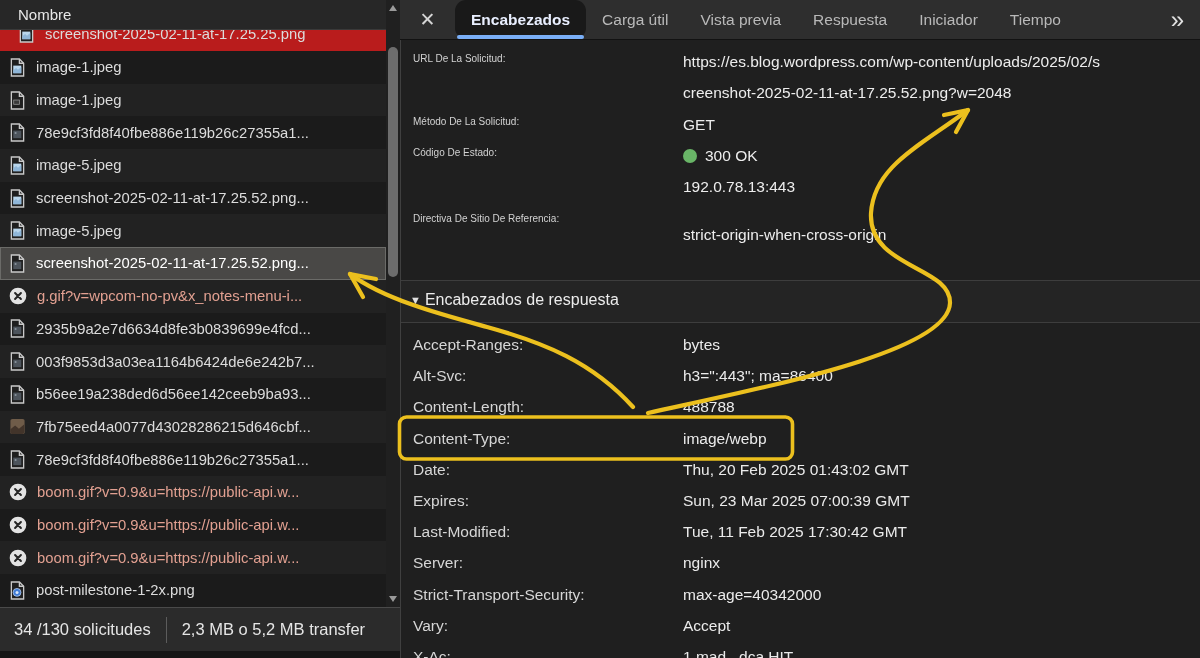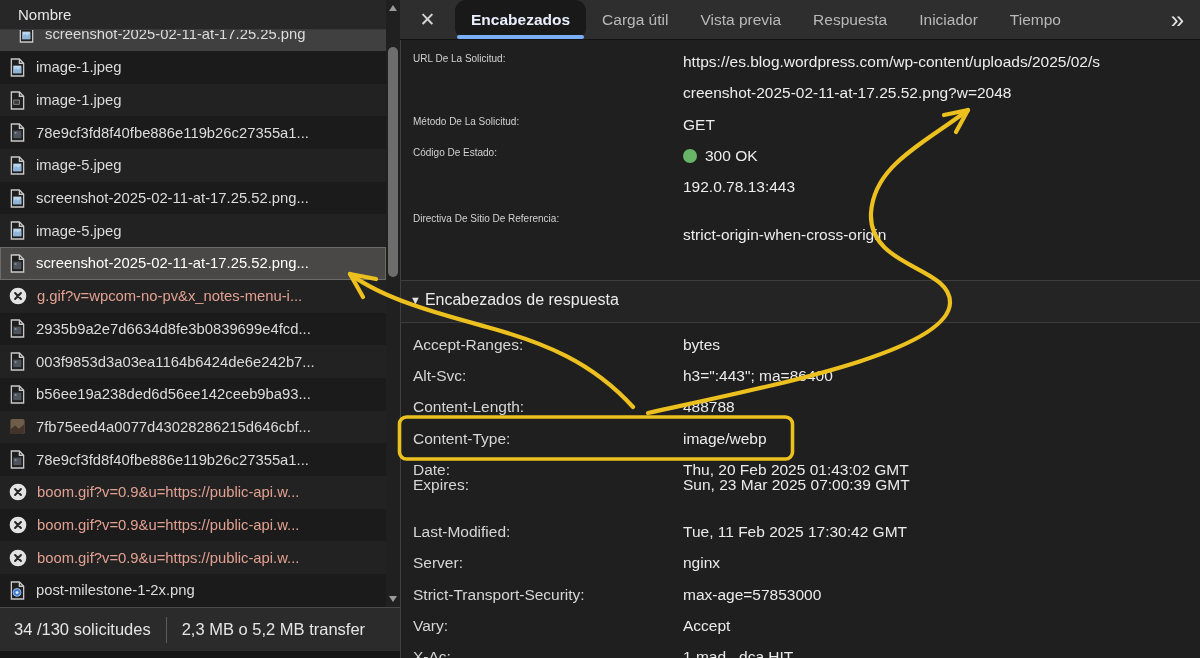--- a/index.html
+++ b/index.html
@@ -12,21 +12,21 @@
   .request-list{position:absolute;left:0;top:30px;width:400px;height:577px;overflow:hidden;}
   .req-row{height:32.7px;width:386px;display:flex;align-items:center;gap:10px;padding-left:9px;
       box-sizing:border-box;background:#1b1b1b;white-space:nowrap;overflow:hidden;}
   .req-row.alt{background:#222222;}
   .req-row.selected{background:#494846;outline:1px solid #6b6b68;outline-offset:-1px;}
   .rname{font-size:14.8px;color:#dcdcdc;white-space:nowrap;overflow:hidden;}
   .req-row.selected .rname{color:#ffffff;}
   .req-row.failed .rname{color:#e2a091;}
   .ricon{flex:0 0 auto;display:block;}
   .ricon svg{display:block;}
-  .partial{height:21px;width:386px;overflow:hidden;background:#404040;text-align:center;}
+  .partial{height:21px;width:386px;overflow:hidden;background:#b91c1c;text-align:center;}
   .partial-inner{display:flex;align-items:center;gap:10px;padding-left:9px;margin-top:-14px;}
   
   .scrollbar{position:absolute;left:386px;top:0;width:14px;height:607px;background:#202020;}
   .sb-thumb{position:absolute;left:2px;width:10px;top:47px;height:230px;background:#6d6d6d;border-radius:5px;}
   .sb-up,.sb-down{position:absolute;left:3px;width:0;height:0;border-left:4px solid transparent;
       border-right:4px solid transparent;}
   .sb-up{top:5px;border-bottom:6px solid #9a9a9a;}
   .sb-down{bottom:5px;border-top:6px solid #9a9a9a;}
   
   .status-bar{position:absolute;left:0;top:607px;width:400px;height:44px;background:#2b2b2b;
@@ -327,35 +327,35 @@
           <span class="hvalue">488788</span>
         </div>
         <div class="hdr-row" style="top: 389.6px;">
           <span class="hlabel">Content-Type:</span>
           <span class="hvalue">image/webp</span>
         </div>
         <div class="hdr-row" style="top: 420.8px;">
           <span class="hlabel">Date:</span>
           <span class="hvalue">Thu, 20 Feb 2025 01:43:02 GMT</span>
         </div>
-        <div class="hdr-row" style="top: 436px;">
+        <div class="hdr-row" style="top: 452px;">
           <span class="hlabel">Expires:</span>
           <span class="hvalue">Sun, 23 Mar 2025 07:00:39 GMT</span>
         </div>
         <div class="hdr-row" style="top: 483.2px;">
           <span class="hlabel">Last-Modified:</span>
           <span class="hvalue">Tue, 11 Feb 2025 17:30:42 GMT</span>
         </div>
         <div class="hdr-row" style="top: 514.4px;">
           <span class="hlabel">Server:</span>
           <span class="hvalue">nginx</span>
         </div>
         <div class="hdr-row" style="top: 545.6px;">
           <span class="hlabel">Strict-Transport-Security:</span>
-          <span class="hvalue">max-age=57853000</span>
+          <span class="hvalue">max-age=40342000</span>
         </div>
         <div class="hdr-row" style="top: 576.8px;">
           <span class="hlabel">Vary:</span>
           <span class="hvalue">Accept</span>
         </div>
         <div class="hdr-row" style="top: 608px;">
           <span class="hlabel">X-Ac:</span>
           <span class="hvalue">1.mad _dca HIT</span>
         </div>
       </div>

